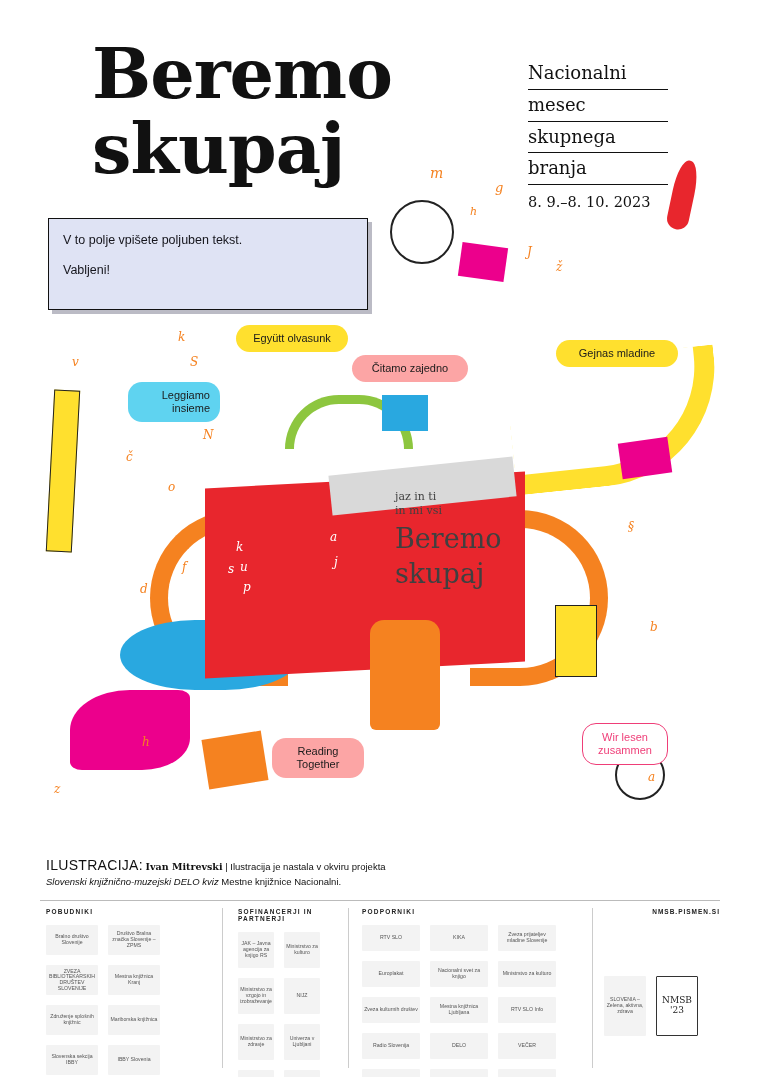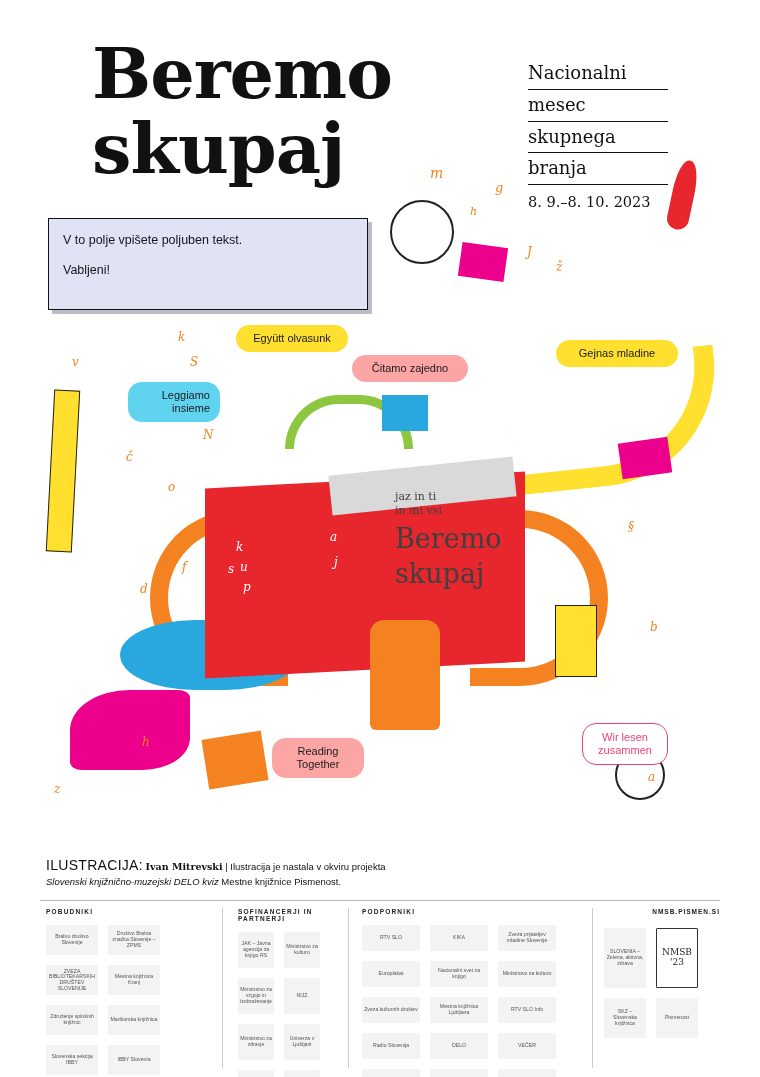--- a/index.html
+++ b/index.html
@@ -150,21 +150,21 @@
     font-size:5.2px;line-height:1.1;
     display:flex;align-items:center;justify-content:center;
     text-align:center;padding:2px;box-sizing:border-box;
     border-radius:1px;
     font-family:"Liberation Sans",sans-serif;
     overflow:hidden;
   }
   .c1 .logo{width:52px;height:30px;}
   .c2 .logo{width:36px;height:36px;}
   .c3 .logo{width:58px;height:26px;}
-  .c4 .logo{width:42px;height:60px;}
+  .c4 .logo{width:42px;height:60px;margin-top:48px;}
 
   .nmsb-url{position:absolute;right:40px;top:8px;font-size:6.5px;letter-spacing:1px;color:#222;font-weight:700;}
 </style>
 </head>
 <body>
 
 <div class="poster">
 
   <div class="title-block">
     <div class="title-line l1">Beremo</div>
@@ -249,21 +249,21 @@
     <span class="letters" style="left:334px;top:405px;color:#fff;font-size:12px;">j</span>
     <span class="letters" style="left:228px;top:412px;color:#fff;font-size:12px;">s</span>
   </div>
 
   <div class="credit">
     <span class="cap">ILUSTRACIJA:</span>
     <b>Ivan Mitrevski</b>
     <span>|</span>
     <span>Ilustracija je nastala v okviru projekta</span><br>
     <i>Slovenski knjižnično-muzejski DELO kviz</i>
-    <span>Mestne knjižnice Pismenost.</span>
+    <span>Mestne knjižnice Nacionalni.</span>
   </div>
 
   <div class="footer">
     <div class="footer-rule"></div>
 
     <div class="nmsb-url">NMSB.PISMEN.SI</div>
 
     <div class="divider" style="left:222px;"></div>
     <div class="divider" style="left:348px;"></div>
     <div class="divider" style="left:592px;"></div>

